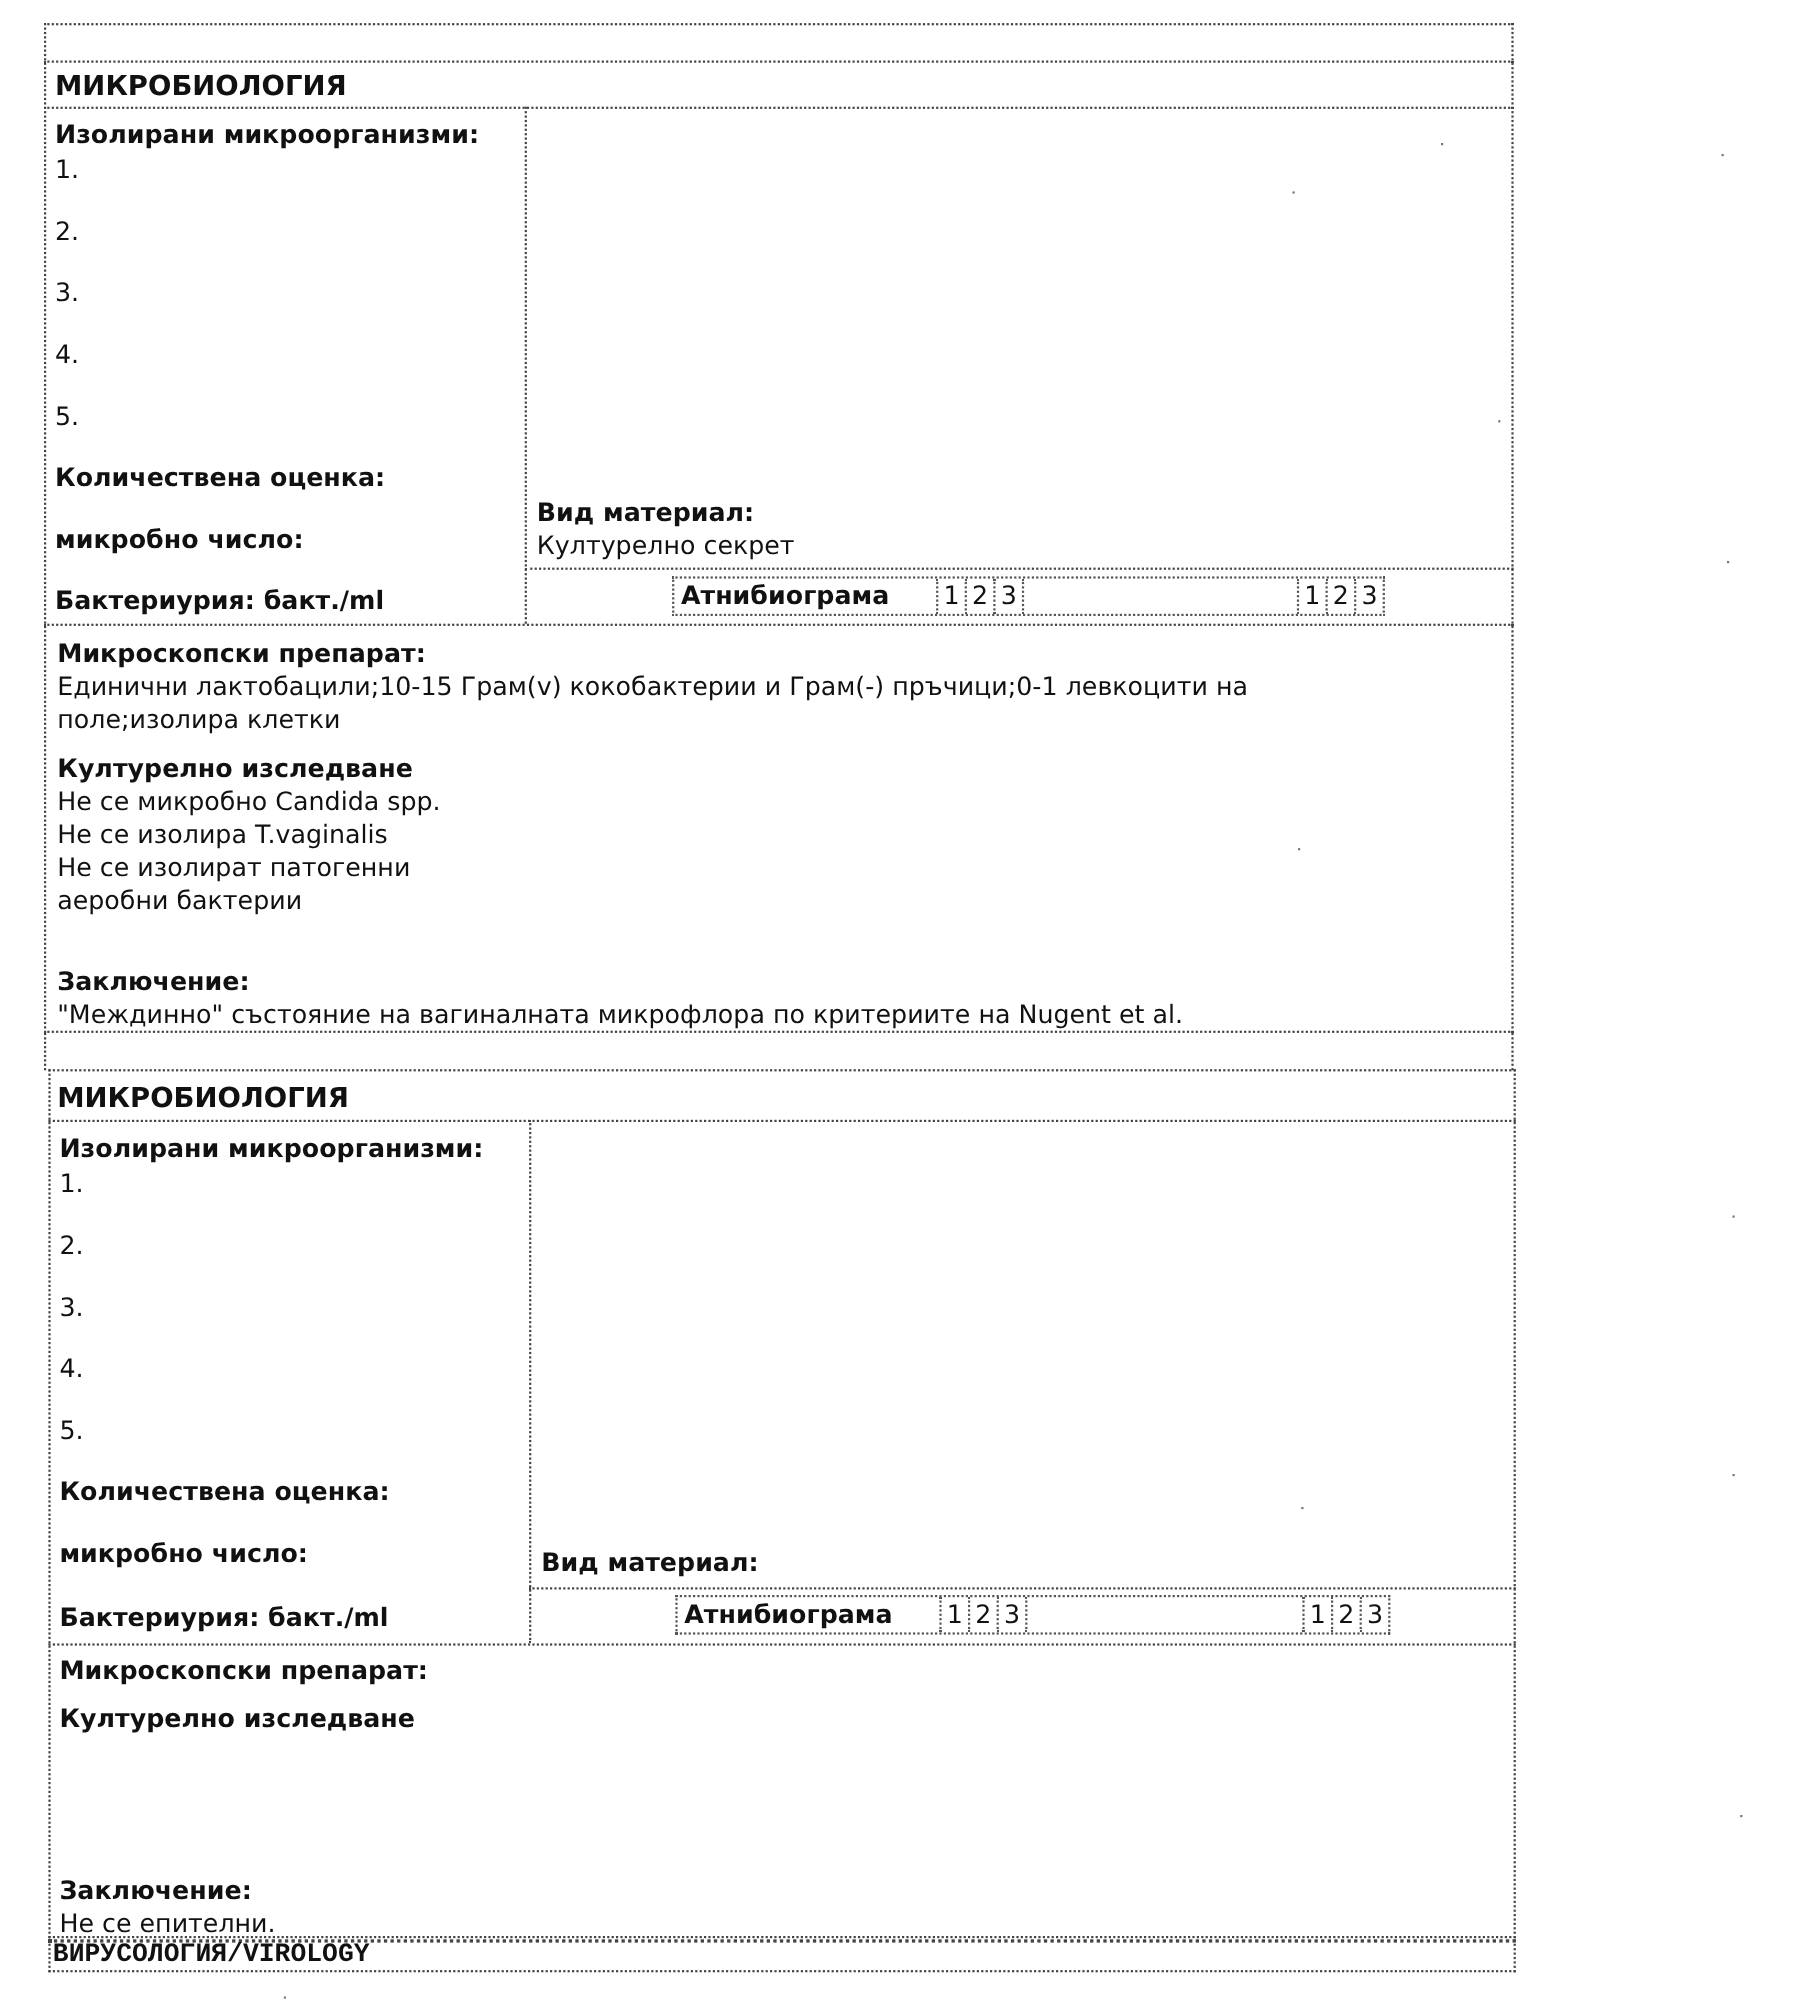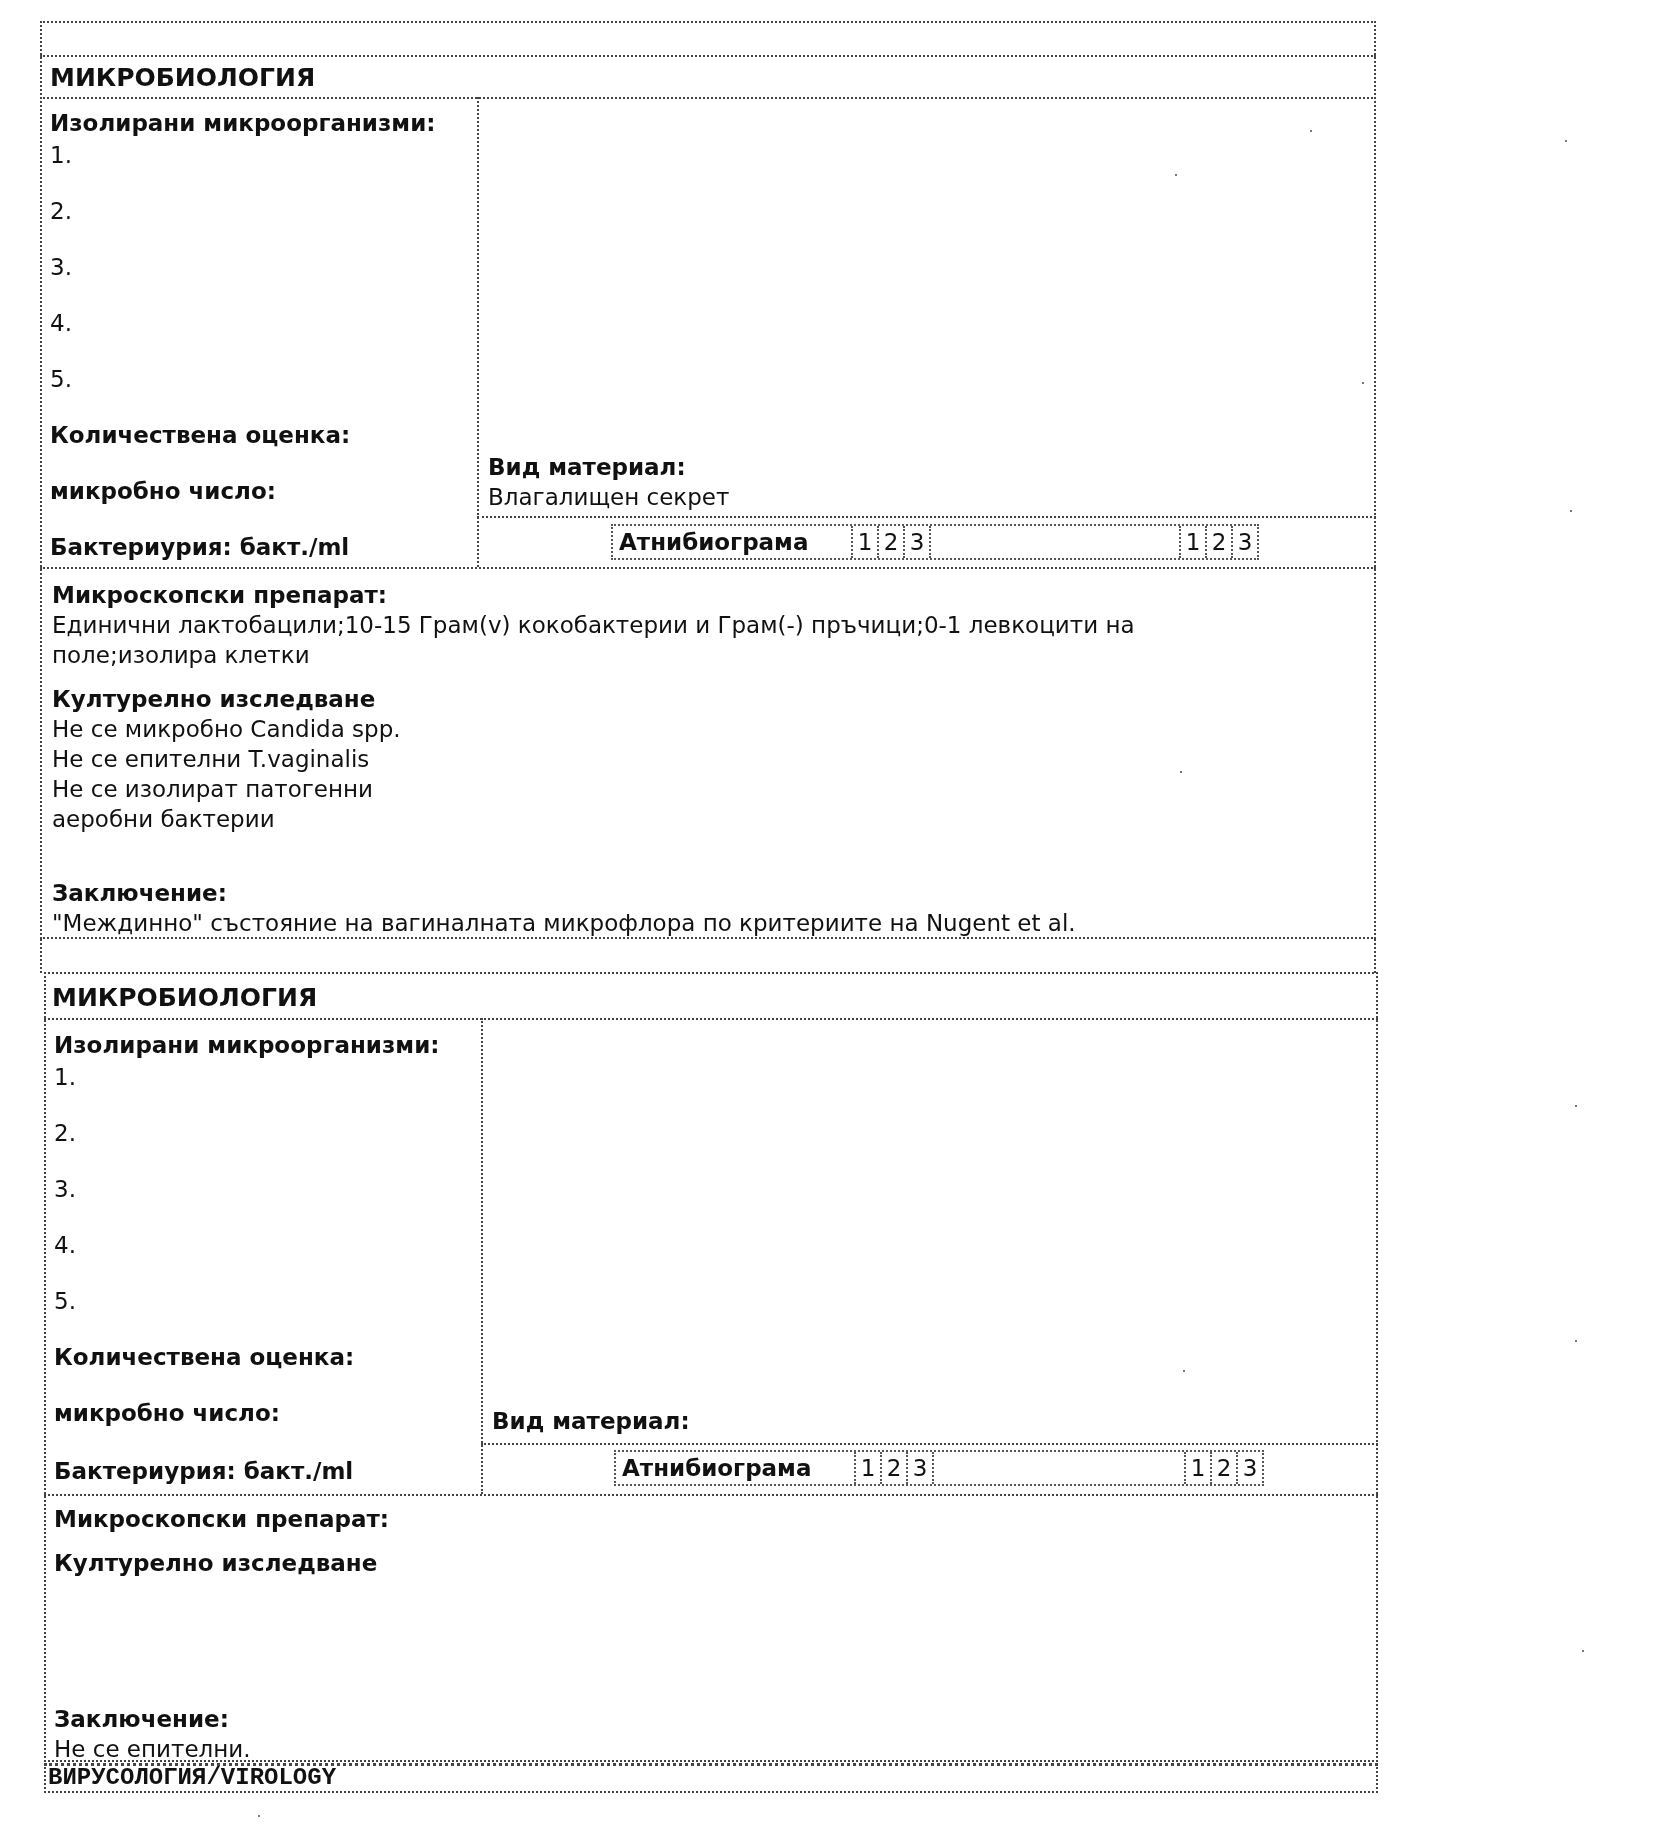--- a/index.html
+++ b/index.html
@@ -35,21 +35,21 @@
   <div class="abs t" style="left:50px;top:140px;">1.</div>
   <div class="abs t" style="left:50px;top:196px;">2.</div>
   <div class="abs t" style="left:50px;top:252px;">3.</div>
   <div class="abs t" style="left:50px;top:308px;">4.</div>
   <div class="abs t" style="left:50px;top:364px;">5.</div>
   <div class="abs t b" style="left:50px;top:420px;">Количествена оценка:</div>
   <div class="abs t b" style="left:50px;top:476px;">микробно число:</div>
   <div class="abs t b" style="left:50px;top:532px;">Бактериурия: бакт./ml</div>
 
   <div class="abs t b" style="left:488px;top:452px;">Вид материал:</div>
-  <div class="abs t" style="left:488px;top:482px;">Влагалищен секрет</div>
+  <div class="abs t" style="left:488px;top:482px;">Културелно секрет</div>
   <div class="hline" style="left:477px;top:516px;width:899px;"></div>
 
   <div class="ab" style="left:611px;top:524px;width:648px;">
     <span class="ab-label">Атнибиограма</span>
     <span class="ab-cell">1</span>
     <span class="ab-cell">2</span>
     <span class="ab-cell">3</span>
     <span class="ab-gap"></span>
     <span class="ab-cell">1</span>
     <span class="ab-cell">2</span>
@@ -57,21 +57,21 @@
   </div>
 
   <div class="hline" style="left:40px;top:567px;width:1336px;"></div>
 
   <div class="abs t b" style="left:52px;top:580px;">Микроскопски препарат:</div>
   <div class="abs t" style="left:52px;top:610px;">Единични лактобацили;10-15 Грам(v) кокобактерии и Грам(-) пръчици;0-1 левкоцити на</div>
   <div class="abs t" style="left:52px;top:640px;">поле;изолира клетки</div>
 
   <div class="abs t b" style="left:52px;top:684px;">Културелно изследване</div>
   <div class="abs t" style="left:52px;top:714px;">Не се микробно Candida spp.</div>
-  <div class="abs t" style="left:52px;top:744px;">Не се епителни T.vaginalis</div>
+  <div class="abs t" style="left:52px;top:744px;">Не се изолира T.vaginalis</div>
   <div class="abs t" style="left:52px;top:774px;">Не се изолират патогенни</div>
   <div class="abs t" style="left:52px;top:804px;">аеробни бактерии</div>
 
   <div class="abs t b" style="left:52px;top:878px;">Заключение:</div>
   <div class="abs t" style="left:52px;top:908px;">"Междинно" състояние на вагиналната микрофлора по критериите на Nugent et al.</div>
 </div>
 
 <div class="vline" style="left:40px;top:939px;height:34px;"></div>
 <div class="vline" style="left:1374px;top:939px;height:34px;"></div>
 

